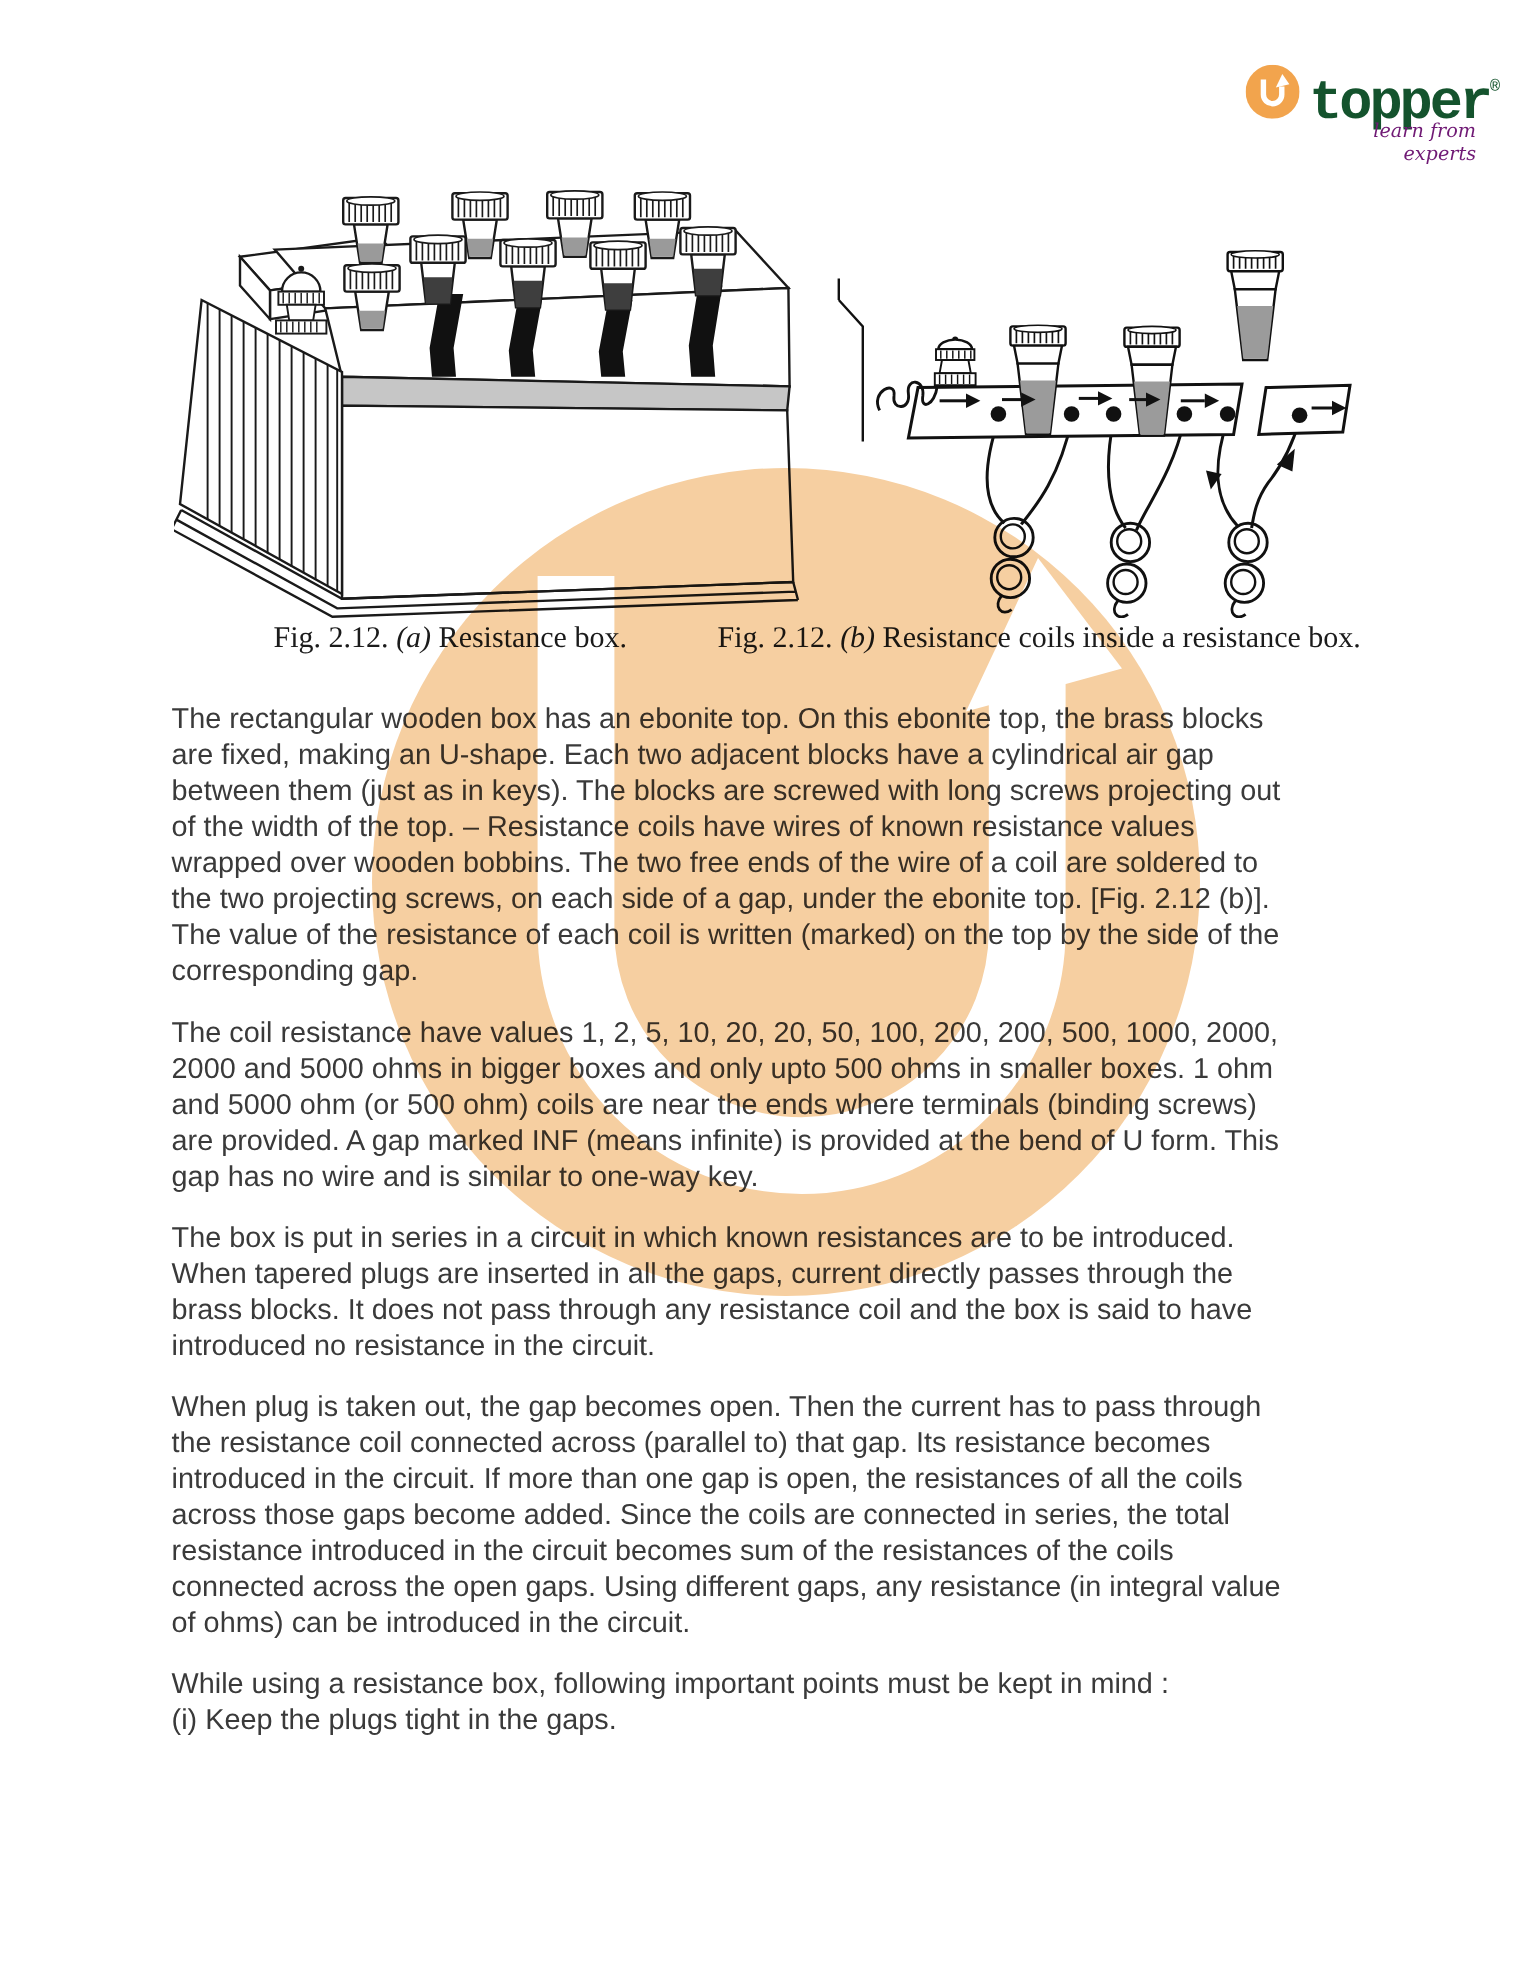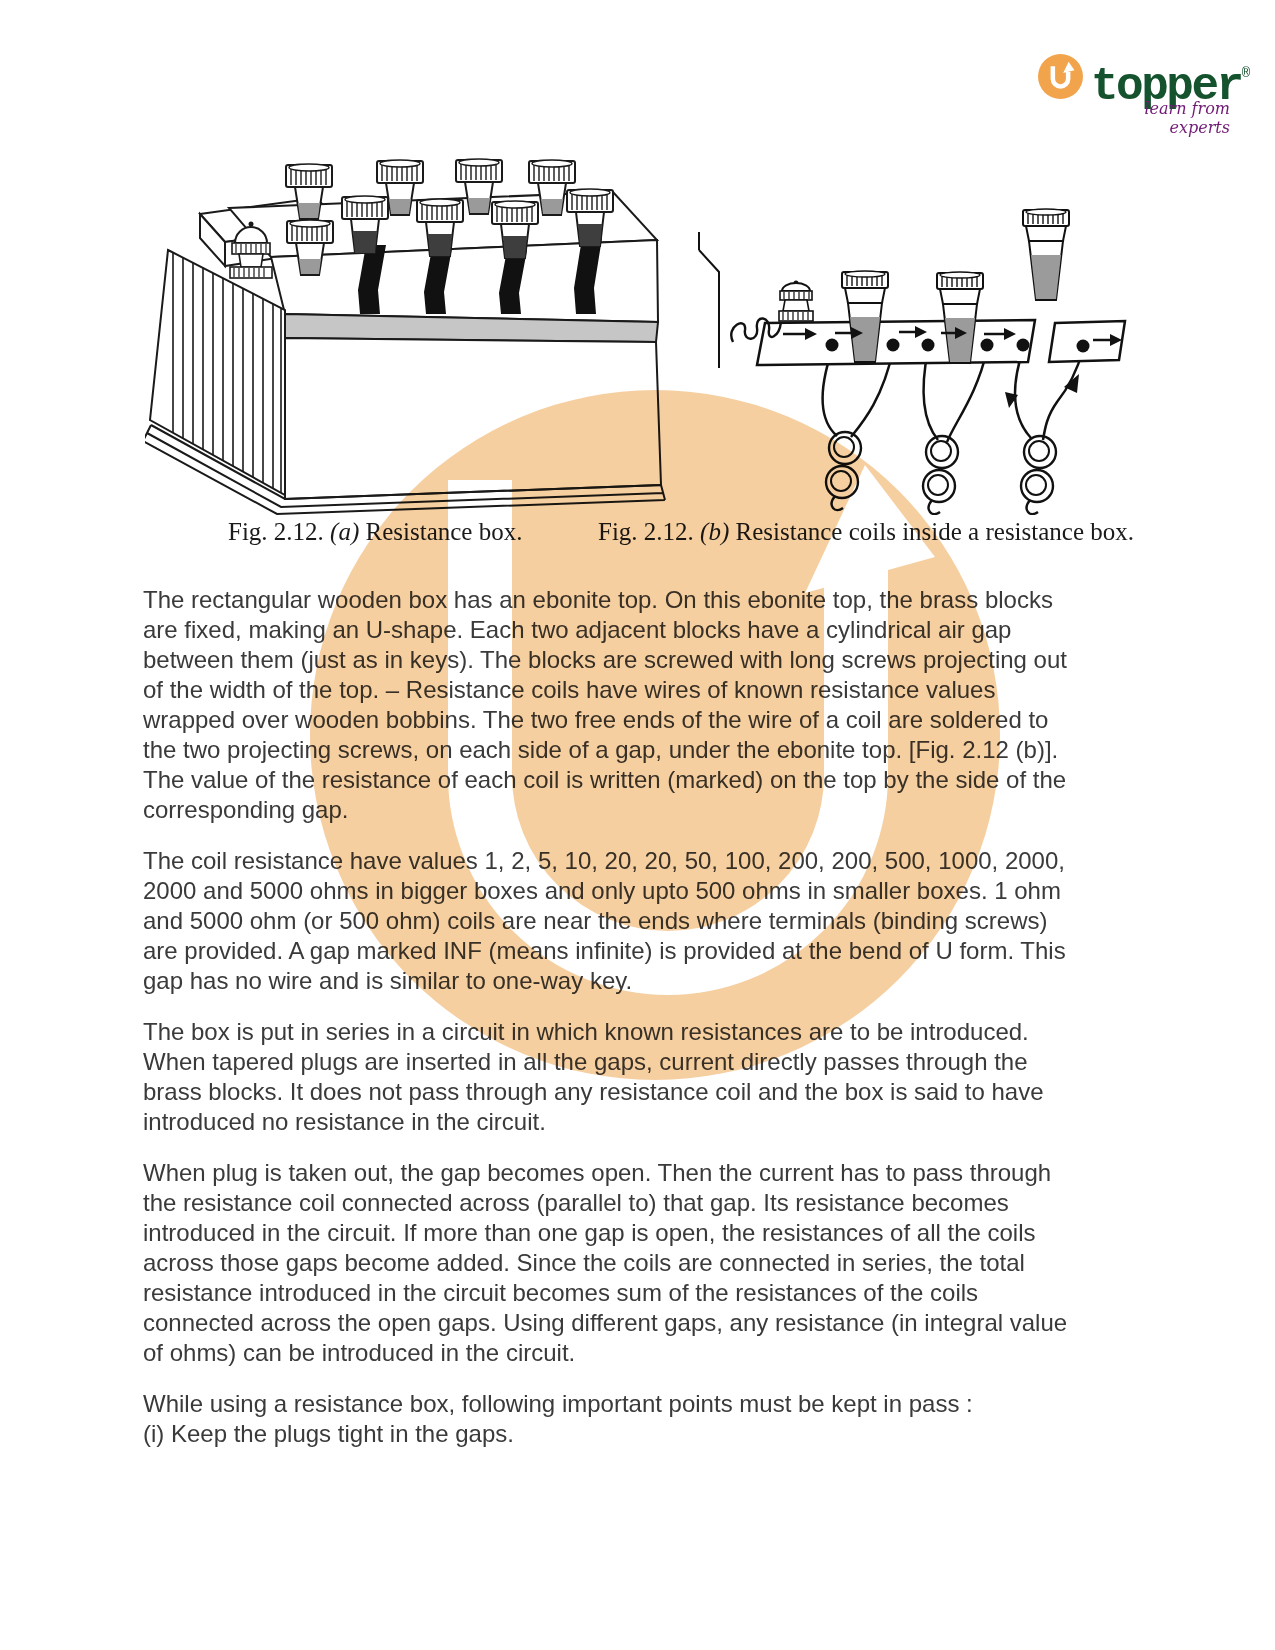--- a/index.html
+++ b/index.html
@@ -212,21 +212,21 @@
     <span class="fig-label">Fig. 2.12.</span>
     <i>(b)</i>
     <span class="fig-label">Resistance coils inside a resistance box.</span>
   </div>
 
   <div class="article">
     <p>The rectangular wooden box has an ebonite top. On this ebonite top, the brass blocks are fixed, making an U-shape. Each two adjacent blocks have a cylindrical air gap between them (just as in keys). The blocks are screwed with long screws projecting out of the width of the top. – Resistance coils have wires of known resistance values wrapped over wooden bobbins. The two free ends of the wire of a coil are soldered to the two projecting screws, on each side of a gap, under the ebonite top. [Fig. 2.12 (b)]. The value of the resistance of each coil is written (marked) on the top by the side of the corresponding gap.</p>
     <p>The coil resistance have values 1, 2, 5, 10, 20, 20, 50, 100, 200, 200, 500, 1000, 2000, 2000 and 5000 ohms in bigger boxes and only upto 500 ohms in smaller boxes. 1 ohm and 5000 ohm (or 500 ohm) coils are near the ends where terminals (binding screws) are provided. A gap marked INF (means infinite) is provided at the bend of U form. This gap has no wire and is similar to one-way key.</p>
     <p>The box is put in series in a circuit in which known resistances are to be introduced. When tapered plugs are inserted in all the gaps, current directly passes through the brass blocks. It does not pass through any resistance coil and the box is said to have introduced no resistance in the circuit.</p>
     <p>When plug is taken out, the gap becomes open. Then the current has to pass through the resistance coil connected across (parallel to) that gap. Its resistance becomes introduced in the circuit. If more than one gap is open, the resistances of all the coils across those gaps become added. Since the coils are connected in series, the total resistance introduced in the circuit becomes sum of the resistances of the coils connected across the open gaps. Using different gaps, any resistance (in integral value of ohms) can be introduced in the circuit.</p>
-    <p>While using a resistance box, following important points must be kept in pass :
+    <p>While using a resistance box, following important points must be kept in mind :
 (i) Keep the plugs tight in the gaps.</p>
   </div>
 
   <div class="watermark">
     <svg viewBox="0 0 700 700" aria-hidden="true">
       <circle cx="350" cy="350" r="345" fill="#F6CFA1"></circle>
       <path d="M175,95 L175,390 A188,188 0 0 0 551,390 L551,185" fill="none" stroke="#ffffff" stroke-width="64"></path>
       <polygon points="500,208 630,172 560,80" fill="#ffffff"></polygon>
     </svg>
   </div>

